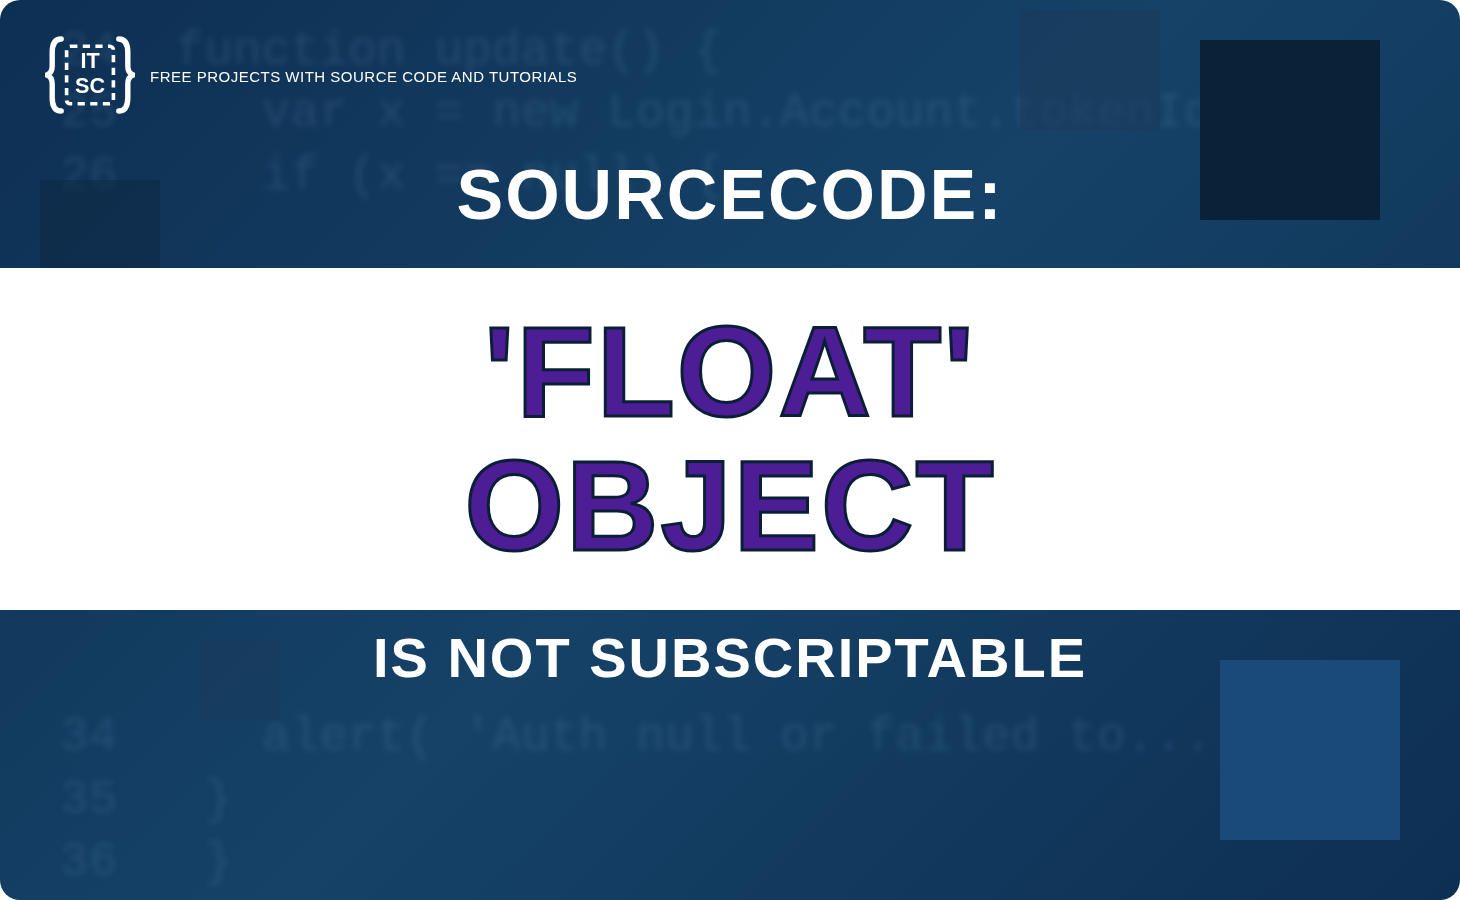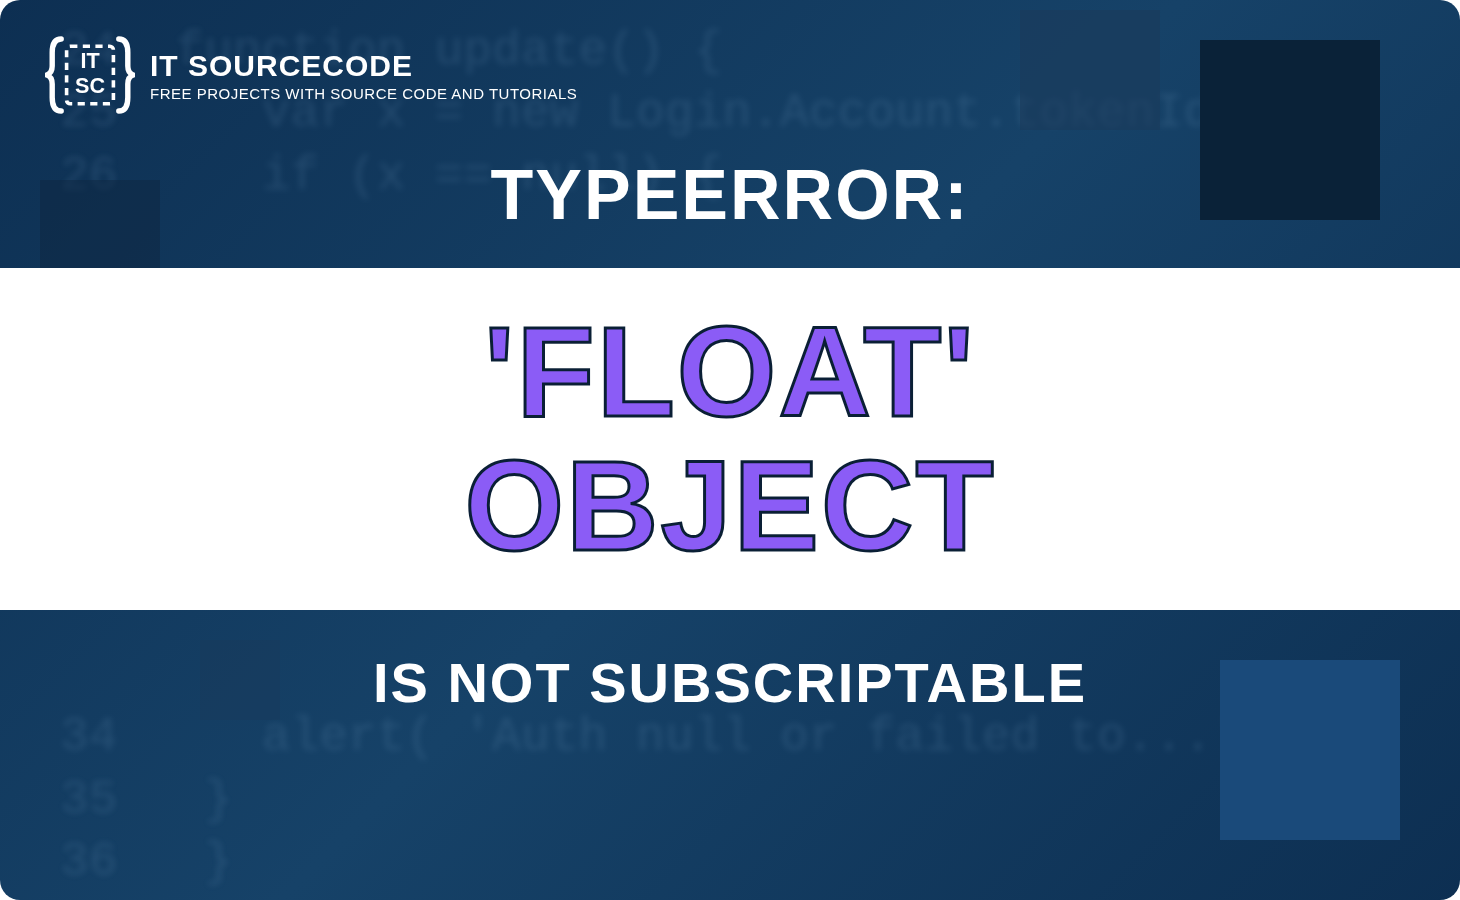--- a/index.html
+++ b/index.html
@@ -108,32 +108,32 @@
       width: 100%;
       height: 342px;
       background: #ffffff;
       display: flex;
       align-items: center;
       justify-content: center;
       z-index: 10;
     }
 
     .heading-middle {
-      color: #8b5cf6;
+      color: #4c1d95;
       font-size: 128px;
       font-weight: 900;
       letter-spacing: 2px;
       text-align: center;
       line-height: 1.05;
       -webkit-text-stroke: 3px #0a1f35;
     }
 
     .heading-bottom {
       position: absolute;
-      top: 650px;
+      top: 625px;
       left: 0;
       width: 100%;
       text-align: center;
       color: #ffffff;
       font-size: 56px;
       font-weight: 900;
       letter-spacing: 2px;
       z-index: 10;
     }
   </style>
@@ -173,26 +173,25 @@
         <path d="M 82 10 Q 92 10 92 25 L 92 40 Q 92 48 98 50 Q 92 52 92 60 L 92 75 Q 92 90 82 90" stroke="#ffffff" stroke-width="6" fill="none" stroke-linecap="round"></path>
 
         <rect x="24" y="18" width="52" height="64" rx="4" stroke="#ffffff" stroke-width="4" fill="none" stroke-dasharray="8 6"></rect>
 
         <text x="50" y="42" text-anchor="middle" fill="#ffffff" font-size="24" font-weight="900" font-family="Arial">IT</text>
 
         <text x="50" y="70" text-anchor="middle" fill="#ffffff" font-size="24" font-weight="900" font-family="Arial">SC</text>
       </svg>
     </div>
     <div class="logo-text">
-      <div class="logo-title">IT SOURCECODE</div>
       <div class="logo-subtitle">FREE PROJECTS WITH SOURCE CODE AND TUTORIALS</div>
     </div>
   </div>
 
-  <div class="heading-top">TYPEERROR:</div>
+  <div class="heading-top">SOURCECODE:</div>
 
   <div class="white-band">
     <div class="heading-middle" style="white-space:pre-line;">'FLOAT'
 OBJECT</div>
   </div>
 
   <div class="heading-bottom">IS NOT SUBSCRIPTABLE</div>
 
 </div>
 

